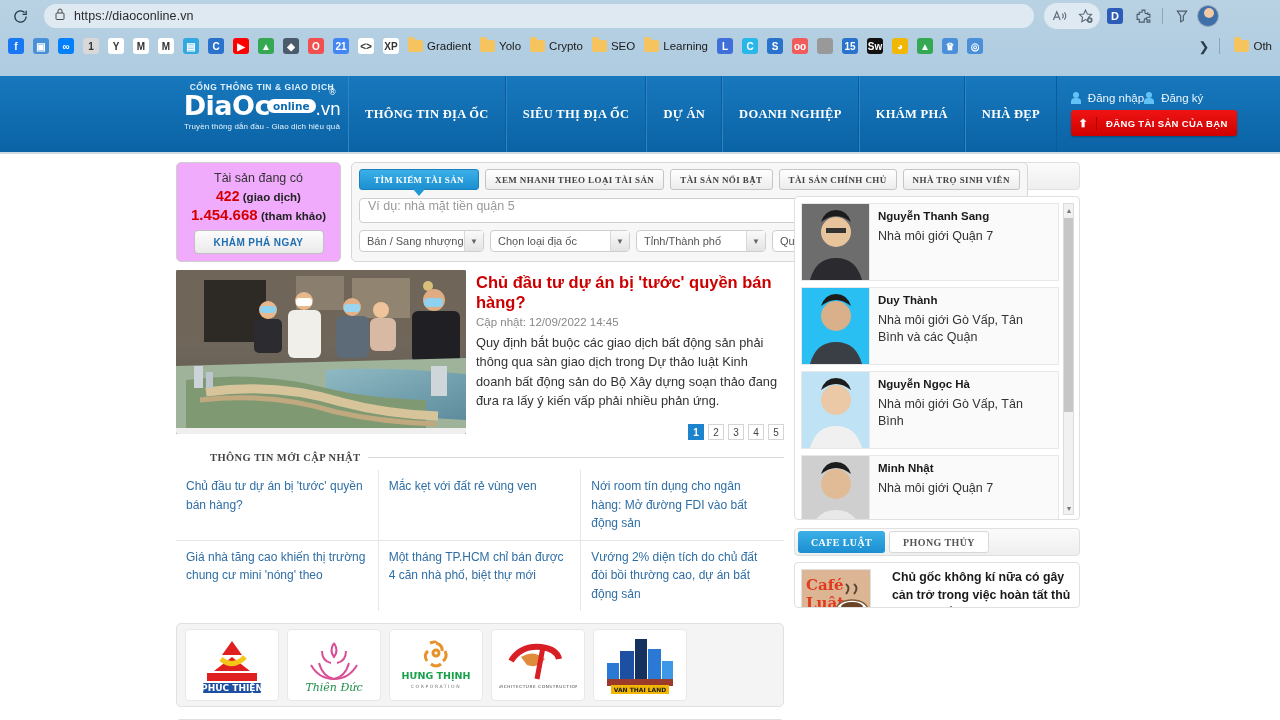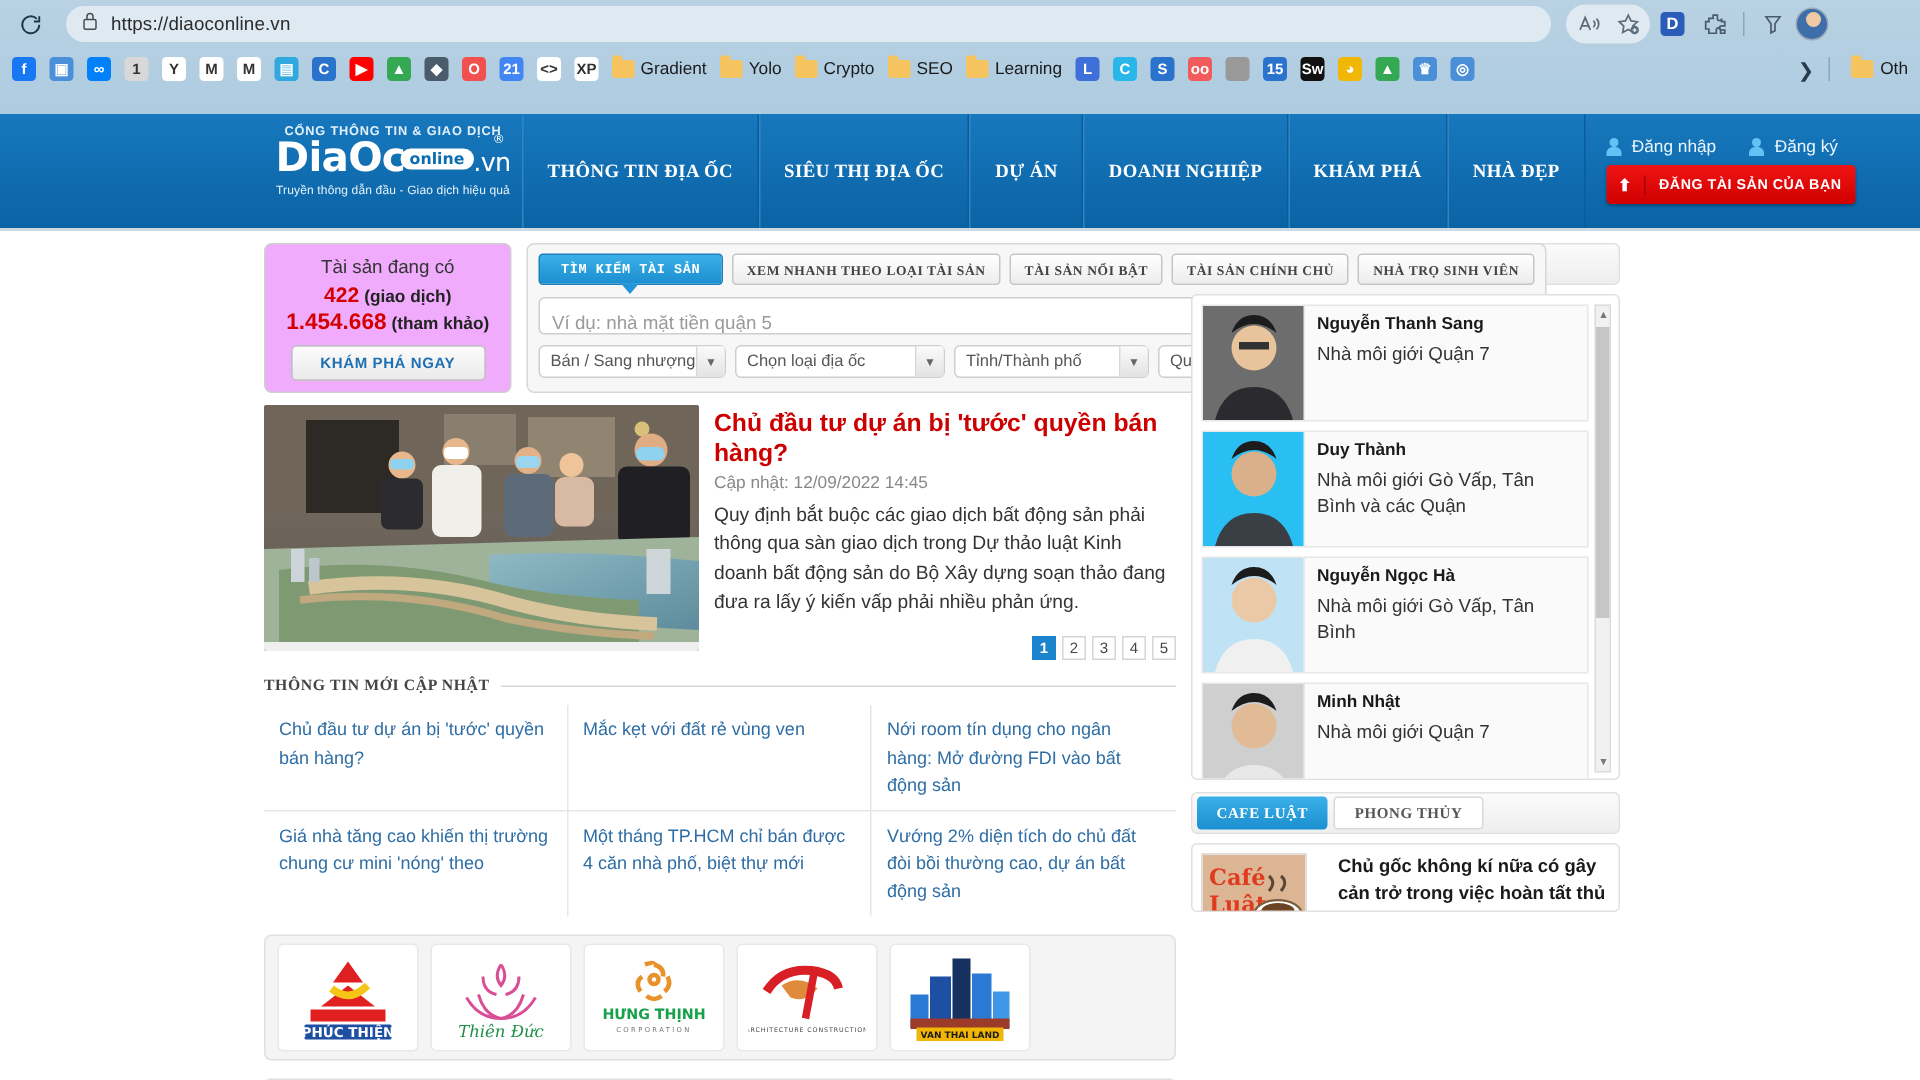--- a/index.html
+++ b/index.html
@@ -183,21 +183,21 @@
     white-space: nowrap;
   }
   #header-right {
     flex: 1;
     display: flex;
     flex-direction: column;
     justify-content: center;
     padding-left: 14px;
     gap: 6px;
   }
-  #auth-row { display: flex; gap: 22px; align-items: center; }
+  #auth-row { display: flex; align-items: center; }
   .auth-link {
     color: #e9f5fd; font-size: 11.5px;
     display: flex; align-items: center; gap: 5px;
   }
   .person-ico {
     width: 12px; height: 12px; position: relative; flex: none;
   }
   .person-ico::before {
     content: ''; position: absolute; left: 2px; top: 0;
     width: 6px; height: 6px; border-radius: 50%; background: #63c2f5;
@@ -281,40 +281,39 @@
     padding: 0 9px;
     font-family: "Liberation Serif", serif;
     white-space: nowrap;
   }
   .stab.active {
     background: linear-gradient(#3bb0e8, #1b8fd0);
     border-color: #1b80bd;
     color: #fff;
     position: relative;
     padding: 0 14px;
-    font-family: Liberation Mono, monospace;
   }
   .stab.active::after {
     content: '';
     position: absolute; bottom: -7px; left: 50%; margin-left: -6px;
     border-left: 6px solid transparent;
     border-right: 6px solid transparent;
     border-top: 7px solid #2196d7;
   }
   #kw-input {
     margin-top: 8px;
     height: 25px;
     width: 563px;
     border: 1px solid #cecece;
     border-radius: 4px;
     background: #fff;
     font-size: 12.5px;
     color: #9a9a9a;
     padding: 0 8px;
-    display: flex; align-items: flex-end;
+    display: flex; align-items: flex-start;
   }
   #selects-row { margin-top: 7px; display: flex; gap: 6px; }
   .sel {
     height: 22px;
     border: 1px solid #cecece;
     border-radius: 4px;
     background: #fff;
     display: flex; align-items: center;
     font-size: 11px; color: #555;
     padding-left: 7px;
@@ -400,20 +399,21 @@
 
   
   #news-head {
     display: flex; align-items: center; gap: 8px;
     margin-top: 12px;
   }
   #news-head .ttl {
     font-size: 10.5px; font-weight: bold; color: #444;
     letter-spacing: .4px; white-space: nowrap;
     font-family: "Liberation Serif", serif;
+    margin-left: 34px;
   }
   #news-head .line { flex: 1; height: 1px; background: #d8d8d8; }
   #news-grid {
     margin-top: 7px;
     display: grid;
     grid-template-columns: 1fr 1fr 1fr;
   }
   .news-cell {
     font-size: 12px;
     color: #2f6ea5;

